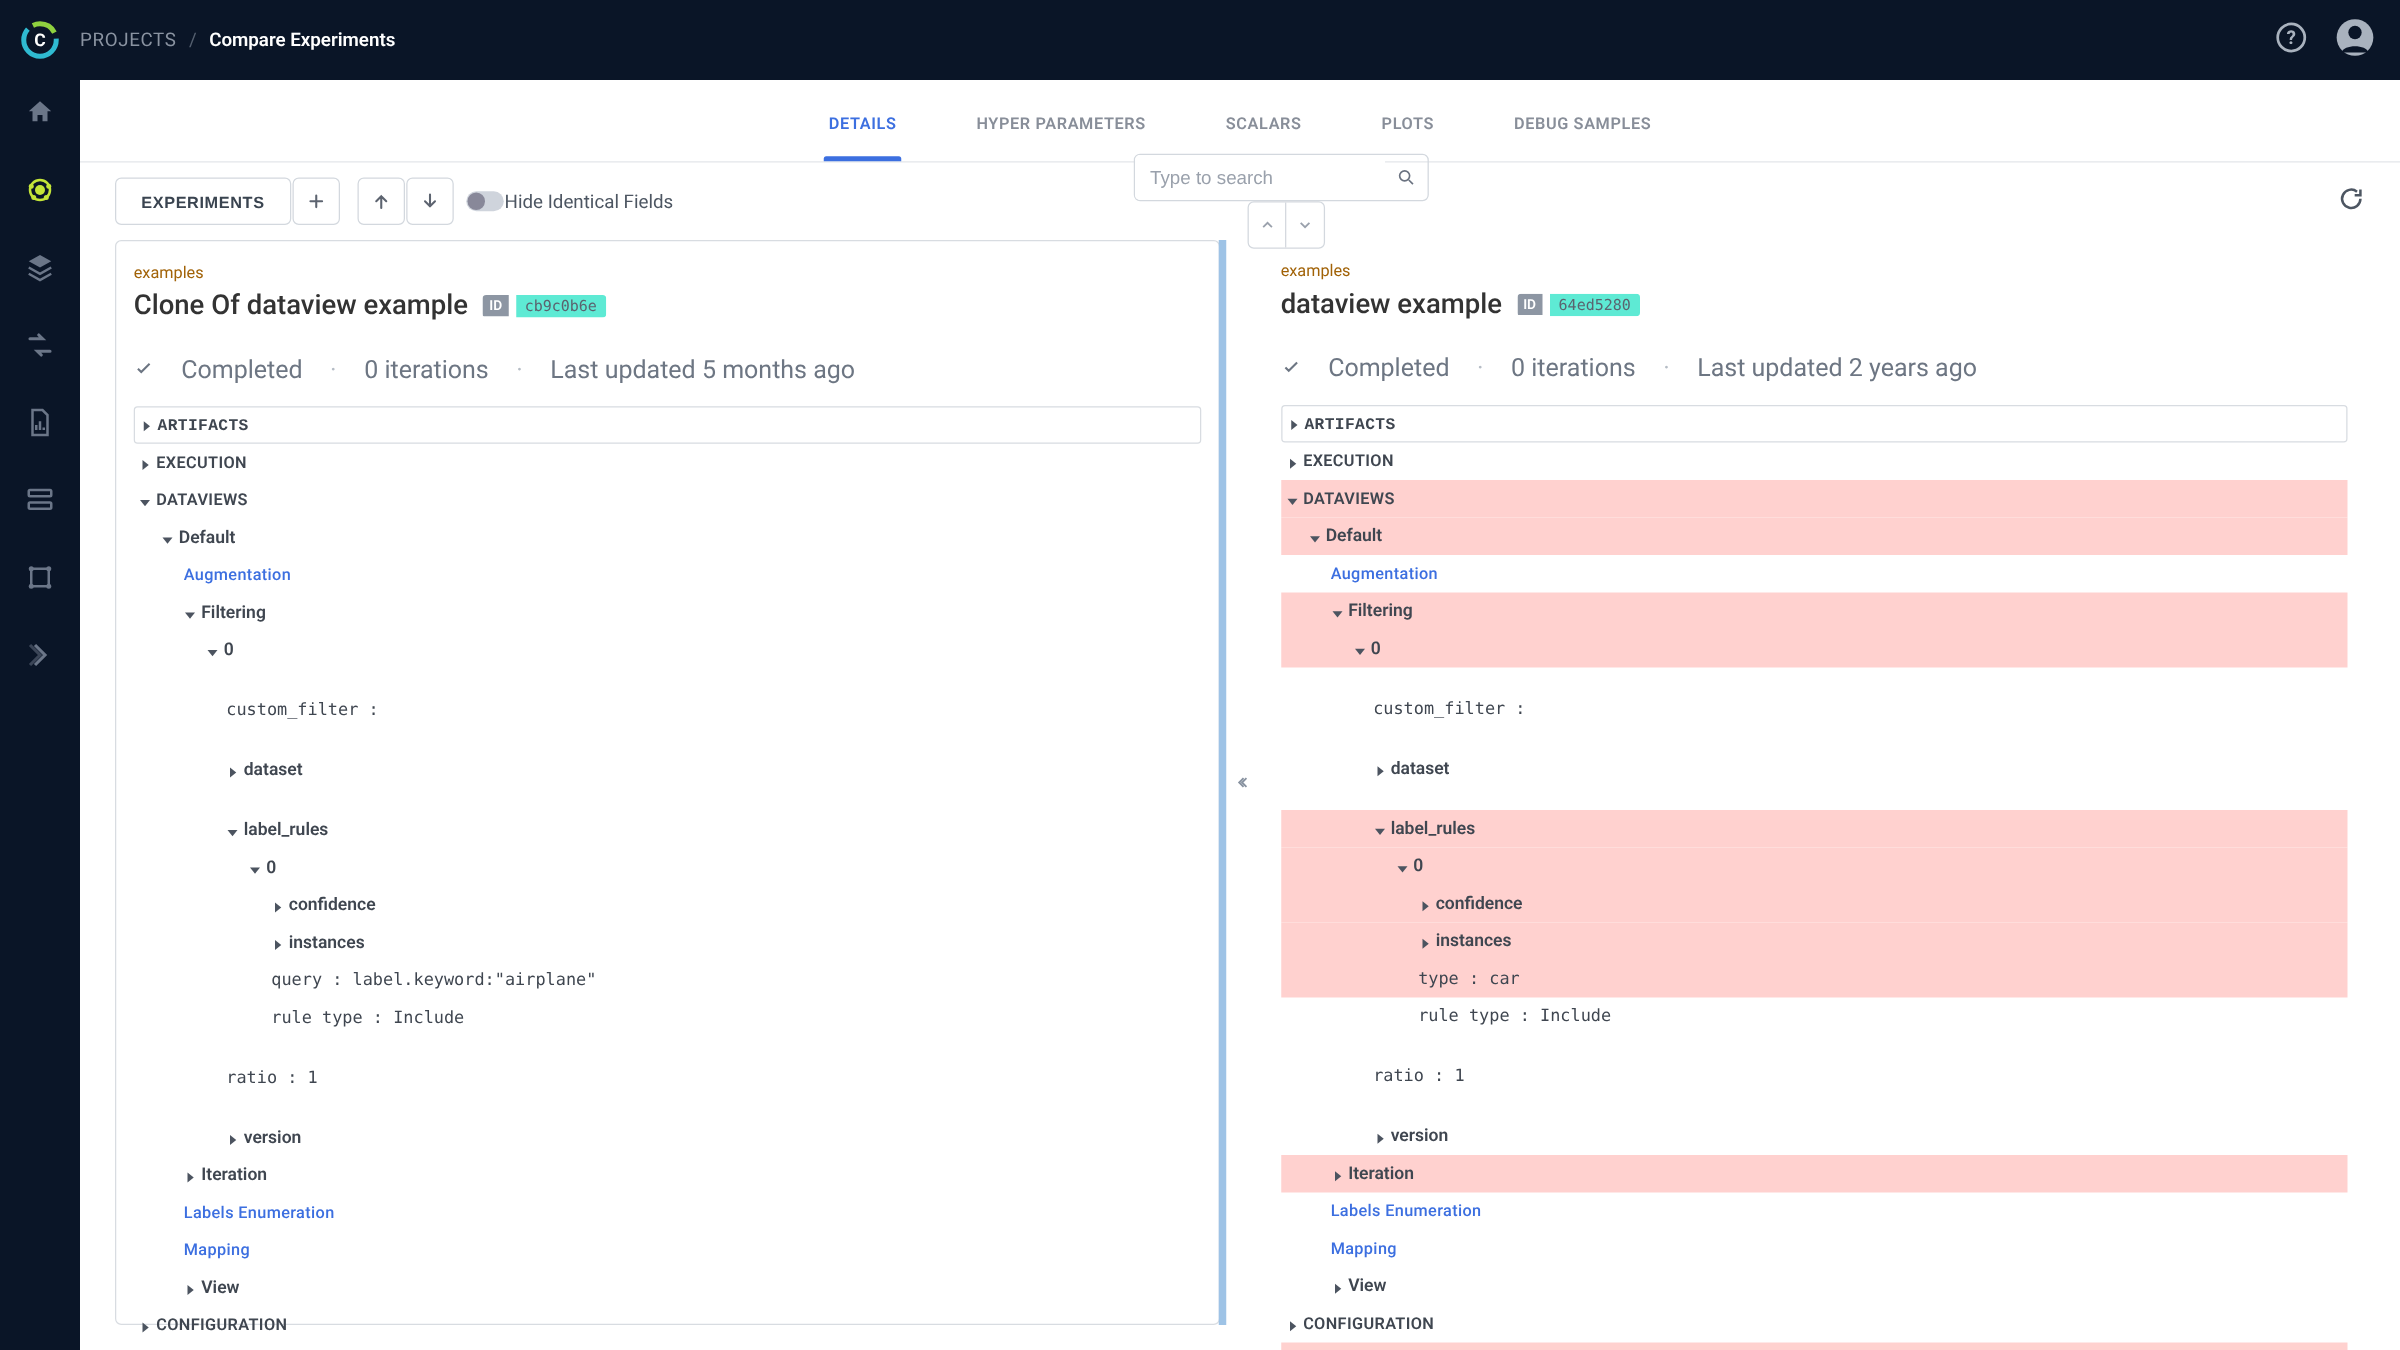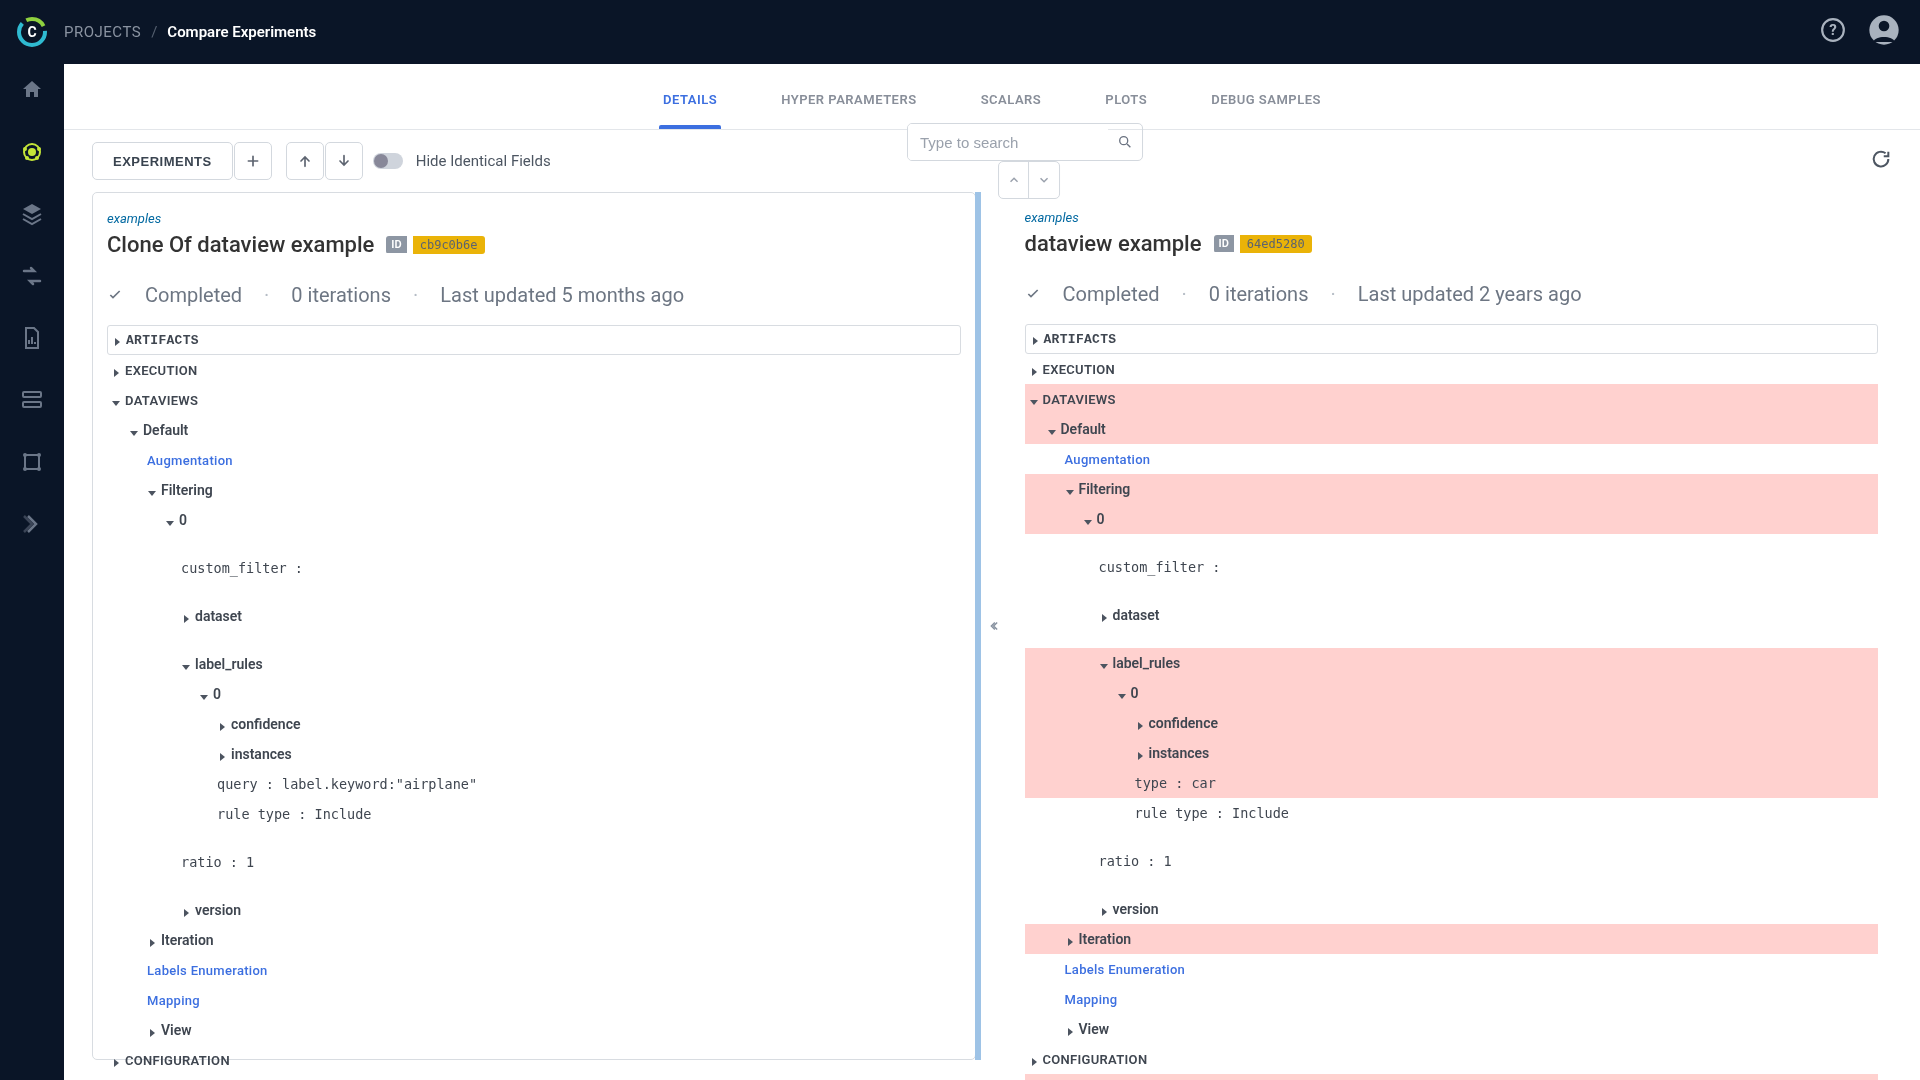--- a/index.html
+++ b/index.html
@@ -24,46 +24,46 @@
 .tab.active{color:#3c6fe0;}
 .tab.active::after{content:"";position:absolute;left:0;right:0;bottom:0;height:4px;background:#3c6fe0;border-radius:2px 2px 0 0;}
 .toolbar{height:62px;display:flex;align-items:center;padding:0 28px;gap:1px;}
 .btn{border:1px solid #d3d8de;background:#fff;border-radius:5px;height:38px;display:inline-flex;align-items:center;justify-content:center;font-size:14px;color:#3a4450;font-weight:600;cursor:pointer;padding:0 10px;}
 .btn.expanded{padding:0 20px;letter-spacing:.5px;}
 .btn.expanded-text{font-size:13px;}
 .icon-btn{width:38px;padding:0;}
 .icon-btn svg{width:16px;height:16px;fill:#5d6470;}
 .switch{width:30px;height:16px;border-radius:10px;background:#cfd4dc;position:relative;}
 .switch::after{content:"";position:absolute;width:14px;height:14px;border-radius:50%;background:#889;left:1px;top:1px;}
-.hide-label{font-size:15px;color:#4d5662;margin-left:12px;}
+.hide-label{font-size:15px;color:#4d5662;margin-left:0;}
 .search-wrap{display:flex;align-items:center;margin-left:auto;margin-right:auto;position:absolute;left:50%;transform:translateX(-36%);flex-direction:column;}
 .search-box{display:flex;border:1px solid #d3d8de;border-radius:5px;height:38px;overflow:hidden;}
 .search-input{border:none;outline:none;padding:0 12px;font-size:15px;width:200px;color:#333;}
 .search-input::placeholder{color:#9aa1ac;}
 .search-icon-wrap{width:34px;display:flex;align-items:center;justify-content:center;}
 .search-icon-wrap svg{width:16px;height:16px;fill:#6a7280;}
 .nav-wrap{display:flex;border:1px solid #d3d8de;border-radius:5px;height:38px;margin-left:8px;}
 .nav-btn{width:30px;display:flex;align-items:center;justify-content:center;cursor:pointer;}
 .nav-btn:first-child{border-right:1px solid #d3d8de;}
 .nav-btn svg{width:14px;height:14px;fill:#9aa1ac;}
 .refresh-btn{margin-left:auto;cursor:pointer;}
 .refresh-btn svg{width:22px;height:22px;fill:#4d5662;}
 .compare-area{flex:1;display:flex;overflow:hidden;padding:0 28px 20px 28px;gap:0;position:relative;}
 .panel{flex:1;display:flex;flex-direction:column;min-width:0;}
 .panel:first-child{border:1px solid #d8dce1;border-radius:5px;}
 .collapse-handle{width:30px;display:flex;align-items:center;justify-content:center;cursor:pointer;align-self:center;}
 .collapse-handle svg{width:14px;height:14px;fill:#8892a0;}
 .divider-bar{width:6px;background:#9ec3e6;align-self:stretch;margin-left:-1px;}
 .panel-head{padding:18px 14px 6px 14px;}
-.proj-label{font-size:13px;color:#0369a1;font-style:italic;}
+.proj-label{font-size:13px;color:#a16207;}
 .exp-title-row{display:flex;align-items:center;gap:12px;margin-top:6px;}
 .exp-title{font-size:22px;font-weight:500;color:#333;}
 .id-badge{display:inline-flex;align-items:center;gap:6px;border-radius:3px;overflow:hidden;font-size:12px;}
 .id-badge .id-lbl{background:#8d96a3;color:#fff;padding:2px 5px;font-weight:600;font-size:11px;}
-.id-badge .id-val{background:#eab308;color:#5b636f;padding:2px 7px;font-family:monospace;}
+.id-badge .id-val{background:#5eead4;color:#5b636f;padding:2px 7px;font-family:monospace;}
 .status-row{margin-top:20px;padding:0 14px;font-size:20px;color:#6d7683;display:flex;align-items:center;gap:22px;}
 .status-row .check{width:16px;height:16px;fill:#6d7683;}
 .dot{color:#b5bcc5;}
 .tree{margin-top:18px;padding:0 14px 20px 14px;font-size:14px;color:#3f4650;}
 .tree-row{height:30px;display:flex;align-items:center;white-space:nowrap;}
 .tree-row.framed{border:1px solid #d8dce1;border-radius:3px;font-family:Liberation Mono, monospace;}
 .tree-row.hl{background:#ffd1cf;}
 .caret{width:10px;height:10px;display:inline-block;margin-right:4px;}
 .caret svg{width:10px;height:10px;fill:#4c5460;}
 .tree-label{font-weight:600;text-transform:uppercase;font-size:13px;letter-spacing:.3px;}

